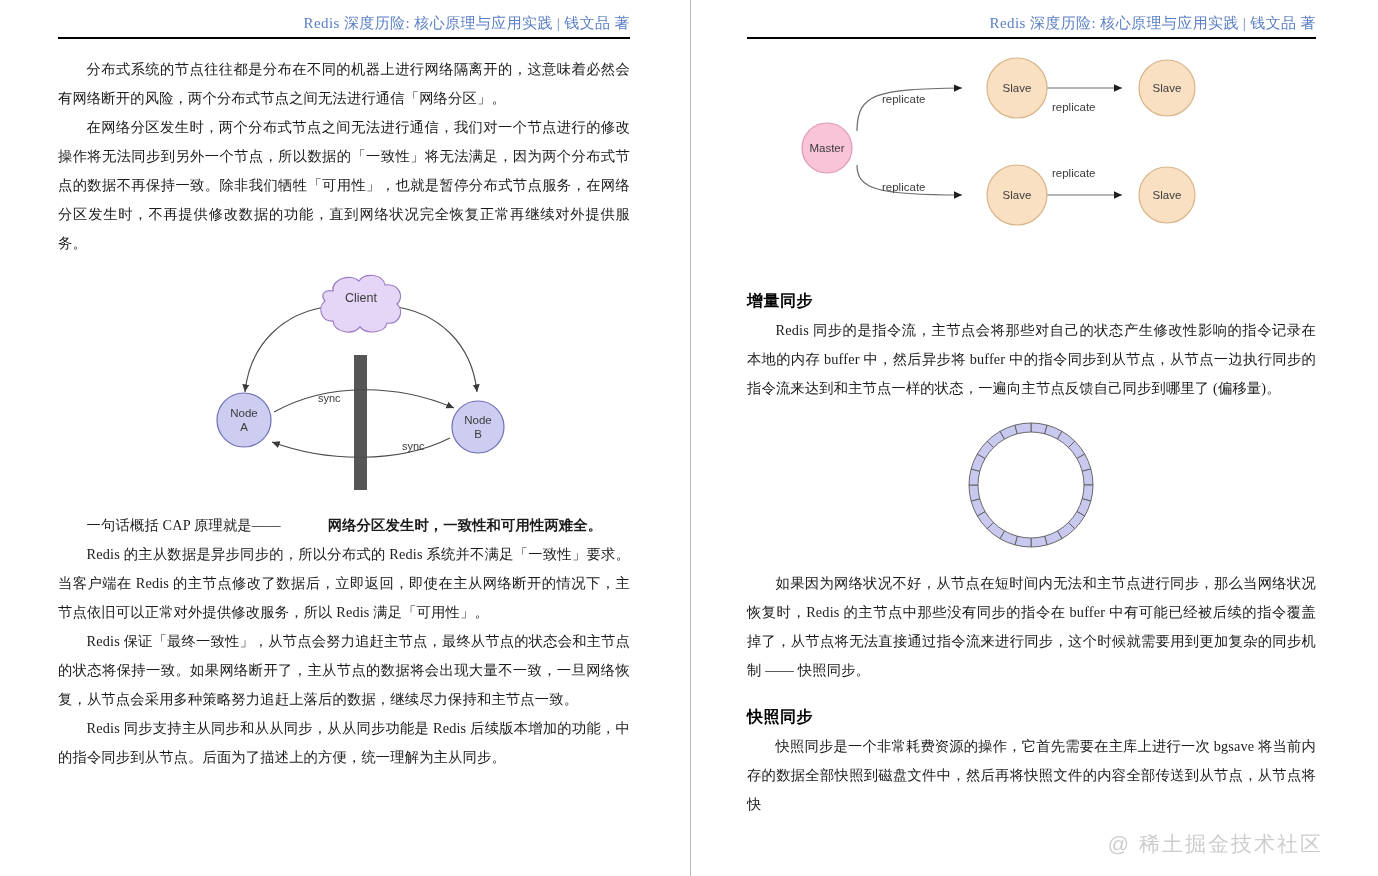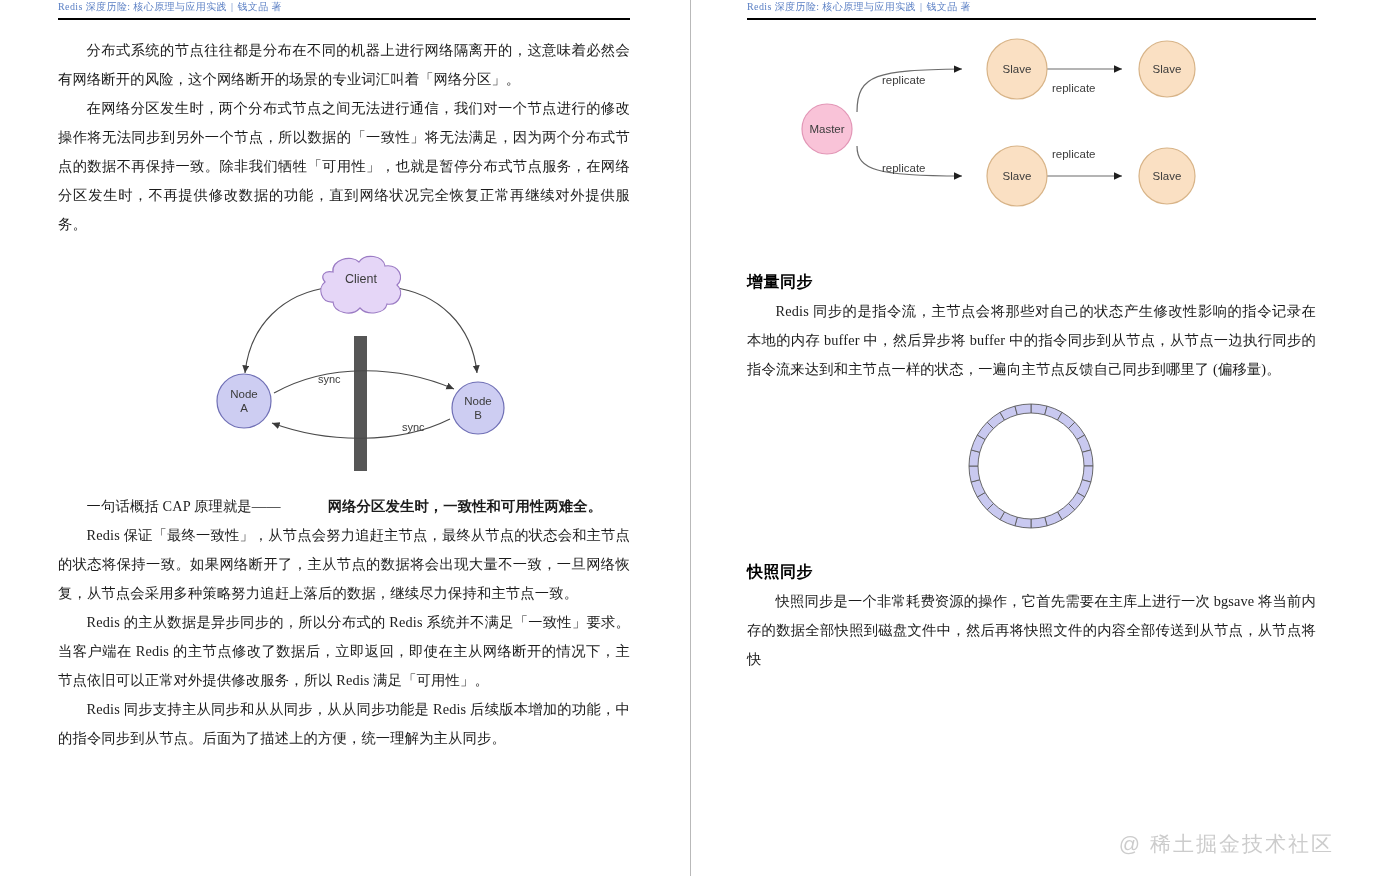--- a/index.html
+++ b/index.html
@@ -32,22 +32,23 @@
   .page {
     position: relative;
     height: 876px;
     box-sizing: border-box;
   }
   .page-left  { width: 690px; padding: 0 60px 0 58px; }
   .page-right { width: 688px; padding: 0 62px 0 57px; }
 
   
   .header {
-    padding-top: 0;
-    font-size: 10px;
+    padding-top: 14px;
+    text-align: right;
+    font-size: 15px;
     color: #5a7fc4;
     letter-spacing: 0.4px;
     white-space: nowrap;
     font-family: "Liberation Serif", "DejaVu Serif", serif;
   }
   .header .sep { color: #5a7fc4; padding: 0 4px; }
   .header-rule {
     margin-top: 4px;
     height: 2px;
     background: #000000;
@@ -82,21 +83,21 @@
   .fig-ring { margin: 12px 0 10px 0; }
 
   svg text {
     font-family: "Liberation Sans", "DejaVu Sans", sans-serif;
     fill: #3b3b3b;
   }
 
   
   .watermark {
     position: absolute;
-    right: 44px;
+    right: 55px;
     bottom: 18px;
     font-size: 21px;
     color: rgba(120,120,120,0.38);
     font-family: "Liberation Sans", "DejaVu Sans", sans-serif;
     letter-spacing: 2px;
     white-space: nowrap;
     pointer-events: none;
   }
 </style>
 </head>
@@ -106,21 +107,21 @@
 
   <div class="gutter"></div>
 
   <div class="page page-left">
 
     <div class="header">
       <span>Redis 深度历险: 核心原理与应用实践</span><span class="sep">|</span><span>钱文品 著</span>
     </div>
     <div class="header-rule"></div>
 
-    <p class="para first">分布式系统的节点往往都是分布在不同的机器上进行网络隔离开的，这意味着必然会有网络断开的风险，这个网络断开的场景的专业词汇叫着「网络分区」。</p>
+    <p class="para first">分布式系统的节点往往都是分布在不同的机器上进行网络隔离开的，这意味着必然会有网络断开的风险，两个分布式节点之间无法进行通信「网络分区」。</p>
     <p class="para">在网络分区发生时，两个分布式节点之间无法进行通信，我们对一个节点进行的修改操作将无法同步到另外一个节点，所以数据的「一致性」将无法满足，因为两个分布式节点的数据不再保持一致。除非我们牺牲「可用性」，也就是暂停分布式节点服务，在网络分区发生时，不再提供修改数据的功能，直到网络状况完全恢复正常再继续对外提供服务。</p>
 
     <div class="figure fig-cap-diagram">
       <svg width="572" height="225" viewBox="0 0 572 225" xmlns="http://www.w3.org/2000/svg">
 
         <defs>
           <marker id="arrA" markerWidth="9" markerHeight="9" refX="7" refY="3.2" orient="auto">
             <path d="M0,0 L7,3.2 L0,6.4 z" fill="#3a3a3a"></path>
           </marker>
         </defs>
@@ -154,22 +155,22 @@
           <text x="420" y="166" font-size="11.5" text-anchor="middle">B</text>
         </g>
 
         <text x="260" y="130" font-size="11">sync</text>
         <text x="344" y="178" font-size="11">sync</text>
       </svg>
     </div>
 
     <p class="para"><span>一句话概括 CAP 原理就是——</span><b>网络分区发生时，一致性和可用性两难全。</b></p>
 
+    <p class="para">Redis 的主从数据是异步同步的，所以分布式的 Redis 系统并不满足「一致性」要求。当客户端在 Redis 的主节点修改了数据后，立即返回，即使在主从网络断开的情况下，主节点依旧可以正常对外提供修改服务，所以 Redis 满足「可用性」。</p>
     <p class="para">Redis 保证「最终一致性」，从节点会努力追赶主节点，最终从节点的状态会和主节点的状态将保持一致。如果网络断开了，主从节点的数据将会出现大量不一致，一旦网络恢复，从节点会采用多种策略努力追赶上落后的数据，继续尽力保持和主节点一致。</p>
-    <p class="para">Redis 的主从数据是异步同步的，所以分布式的 Redis 系统并不满足「一致性」要求。当客户端在 Redis 的主节点修改了数据后，立即返回，即使在主从网络断开的情况下，主节点依旧可以正常对外提供修改服务，所以 Redis 满足「可用性」。</p>
 
     <p class="para">Redis 同步支持主从同步和从从同步，从从同步功能是 Redis 后续版本增加的功能，中的指令同步到从节点。后面为了描述上的方便，统一理解为主从同步。</p>
   </div>
 
   <div class="page page-right">
 
     <div class="header">
       <span>Redis 深度历险: 核心原理与应用实践</span><span class="sep">|</span><span>钱文品 著</span>
     </div>
     <div class="header-rule"></div>
@@ -249,20 +250,21 @@
             <path d="M-62.00,0.00 A62,62 0 0 1 -59.89,-16.05 L-51.19,-13.72 A53,53 0 0 0 -53.00,0.00 Z" fill="#c9c9f0" stroke="#5a5a5a" stroke-width="0.9"></path>
             <path d="M-59.89,-16.05 A62,62 0 0 1 -53.69,-31.00 L-45.90,-26.50 A53,53 0 0 0 -51.19,-13.72 Z" fill="#c9c9f0" stroke="#5a5a5a" stroke-width="0.9"></path>
             <path d="M-53.69,-31.00 A62,62 0 0 1 -43.84,-43.84 L-37.48,-37.48 A53,53 0 0 0 -45.90,-26.50 Z" fill="#c9c9f0" stroke="#5a5a5a" stroke-width="0.9"></path>
             <path d="M-43.84,-43.84 A62,62 0 0 1 -31.00,-53.69 L-26.50,-45.90 A53,53 0 0 0 -37.48,-37.48 Z" fill="#c9c9f0" stroke="#5a5a5a" stroke-width="0.9"></path>
             <path d="M-31.00,-53.69 A62,62 0 0 1 -16.05,-59.89 L-13.72,-51.19 A53,53 0 0 0 -26.50,-45.90 Z" fill="#c9c9f0" stroke="#5a5a5a" stroke-width="0.9"></path>
             <path d="M-16.05,-59.89 A62,62 0 0 1 -0.00,-62.00 L-0.00,-53.00 A53,53 0 0 0 -13.72,-51.19 Z" fill="#c9c9f0" stroke="#5a5a5a" stroke-width="0.9"></path>
           </g>
       </svg>
     </div>
 
+    <p class="para">如果因为网络状况不好，从节点在短时间内无法和主节点进行同步，那么当网络状况恢复时，Redis 的主节点中那些没有同步的指令在 buffer 中有可能已经被后续的指令覆盖掉了，从节点将无法直接通过指令流来进行同步，这个时候就需要用到更加复杂的同步机制 —— 快照同步。</p>
 
     <h2 class="section">快照同步</h2>
     <p class="para">快照同步是一个非常耗费资源的操作，它首先需要在主库上进行一次 bgsave 将当前内存的数据全部快照到磁盘文件中，然后再将快照文件的内容全部传送到从节点，从节点将快</p>
 
     <div class="watermark">@ 稀土掘金技术社区</div>
   </div>
 
 </div>
 
 </body></html>

